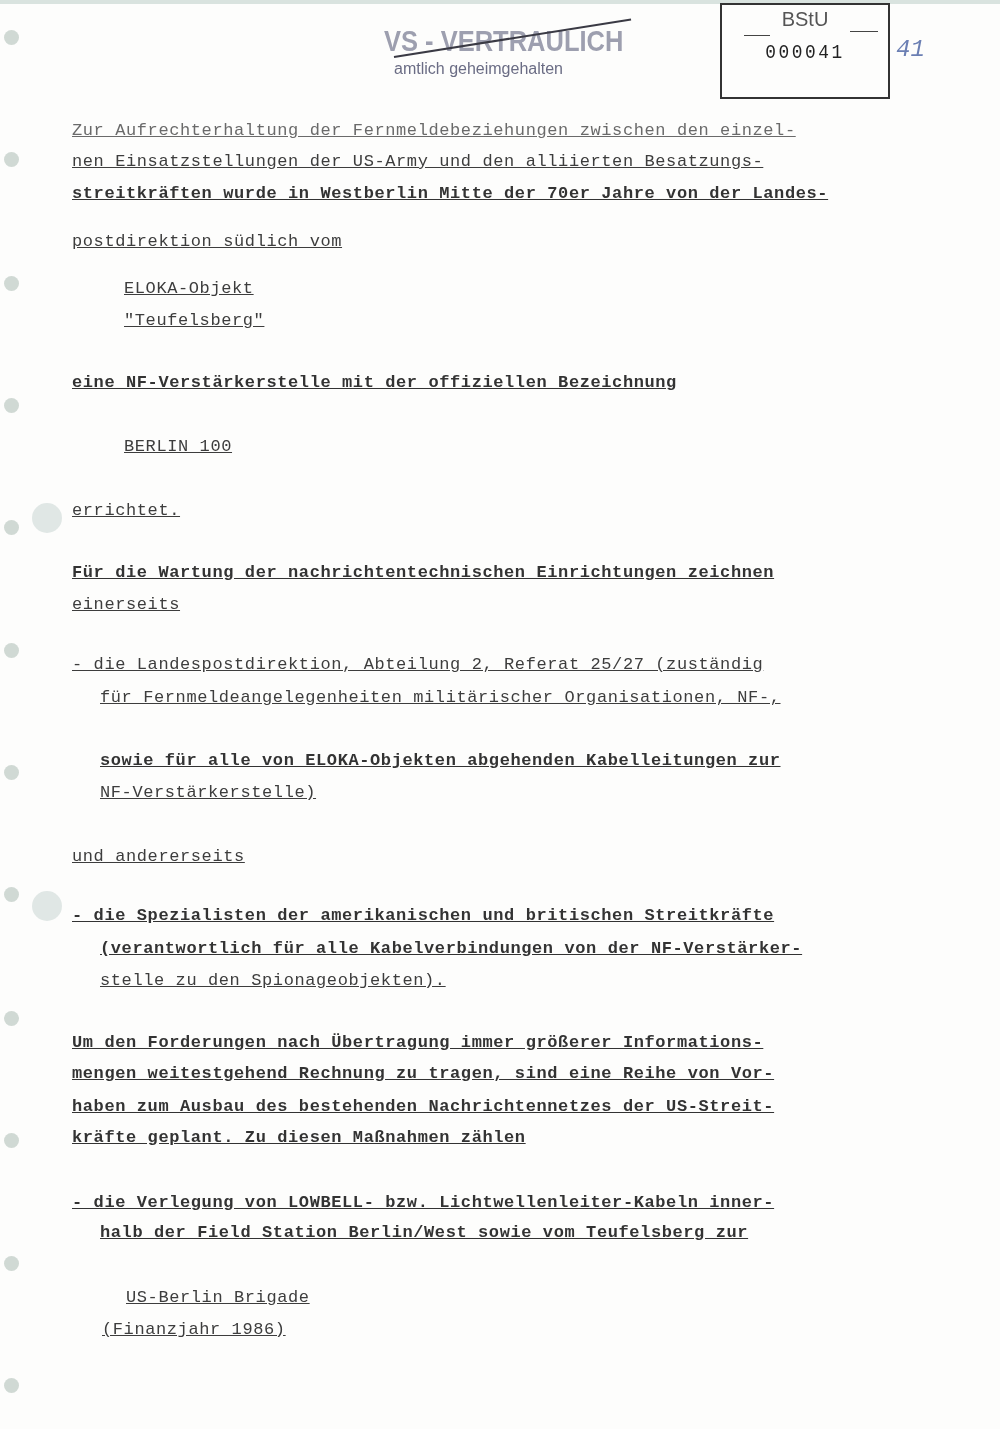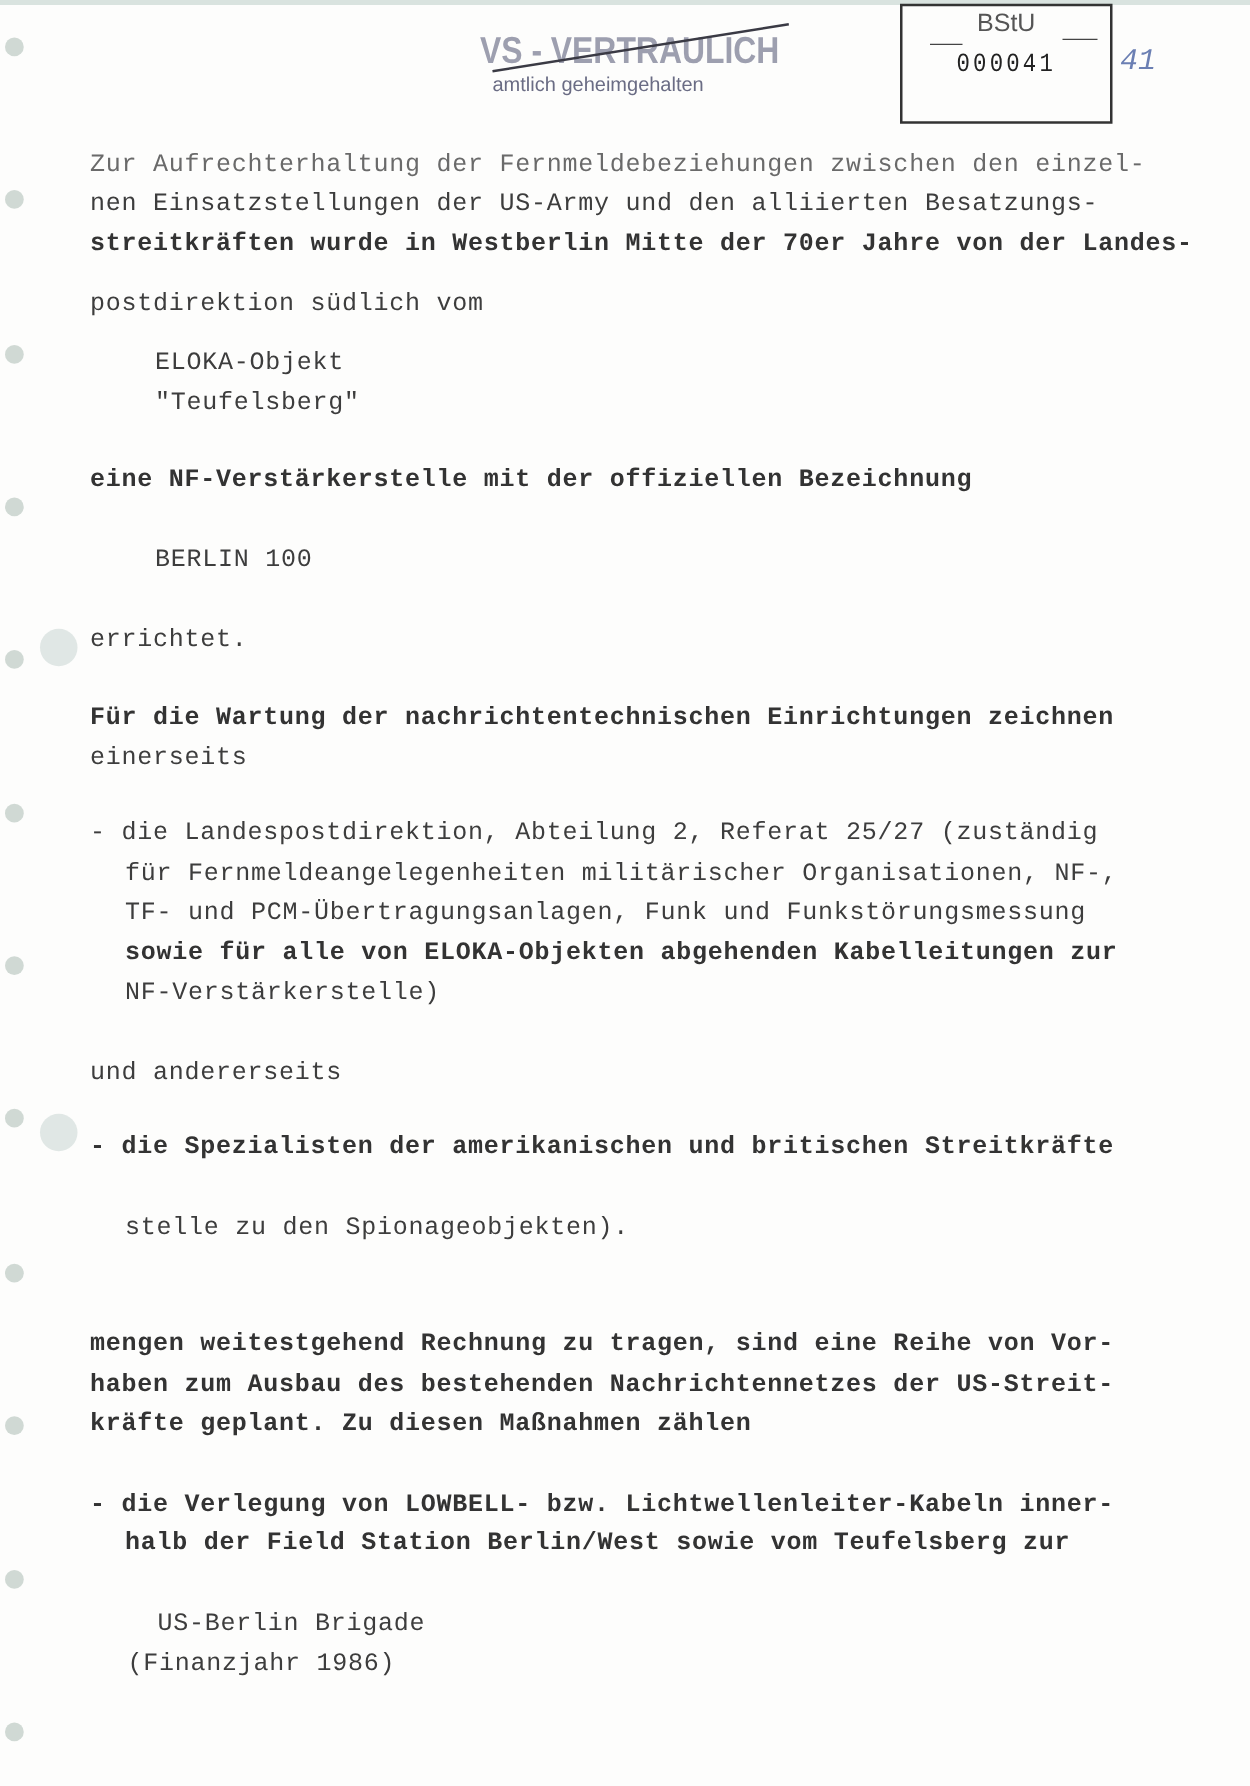--- a/index.html
+++ b/index.html
@@ -20,21 +20,21 @@
                   transform:rotate(-9deg); transform-origin:left; }
   .bstu-box { position:absolute; left:700px; top:3px; width:166px; height:92px; border:2px solid #333;margin-left:20px; }
   .bstu-label { position:absolute; left:0; width:166px; top:3px; text-align:center;
                 font-family:"Liberation Sans",sans-serif; font-size:20px; color:#555; }
   .bstu-line-l { position:absolute; left:22px; top:30px; width:26px; height:1px; background:#444; }
   .bstu-line-r { position:absolute; left:128px; top:26px; width:28px; height:1px; background:#444; }
   .bstu-num { position:absolute; left:0; width:166px; top:36px; text-align:center;
               font-family:"Liberation Mono",monospace; font-size:21px; color:#222; letter-spacing:3px; transform:scaleX(.85); }
   .handnum { position:absolute; left:896px; top:36px; font-family:Liberation Mono, monospace;
              font-size:24px; color:#6b7fb3; font-style:italic; }
-  .line { position:absolute; white-space:nowrap; font-size:20px; letter-spacing:0.6px; color:#3d3d3d; }
+  .line { position:absolute; white-space:nowrap; font-size:17px; letter-spacing:0.6px; color:#3d3d3d;text-decoration:underline; }
   .bold { font-weight:bold; color:#333; }
   .light { color:#6a6a6a; }
 </style>
 </head>
 <body>
 
 <div class="page">
   <div class="topband"></div>
 
   <div class="hole" style="top:30px"></div>
@@ -78,29 +78,30 @@
 
   <div class="line" style="left:124px;top:437px">BERLIN 100</div>
 
   <div class="line" style="left:72px;top:501px">errichtet.</div>
 
   <div class="line bold" style="left:72px;top:563px">Für die Wartung der nachrichtentechnischen Einrichtungen zeichnen</div>
   <div class="line" style="left:72px;top:595px">einerseits</div>
 
   <div class="line" style="left:72px;top:655px">- die Landespostdirektion, Abteilung 2, Referat 25/27 (zuständig</div>
   <div class="line" style="left:100px;top:688px">für Fernmeldeangelegenheiten militärischer Organisationen, NF-,</div>
-  <div class="line" style="left:100px;top:719px">TF- und PCM-Übertragungsanlagen, Funk und Funkstörungsmessung</div>
   <div class="line bold" style="left:100px;top:751px">sowie für alle von ELOKA-Objekten abgehenden Kabelleitungen zur</div>
   <div class="line" style="left:100px;top:783px">NF-Verstärkerstelle)</div>
 
   <div class="line" style="left:72px;top:847px">und andererseits</div>
 
   <div class="line bold" style="left:72px;top:906px">- die Spezialisten der amerikanischen und britischen Streitkräfte</div>
+  <div class="line bold" style="left:100px;top:939px">(verantwortlich für alle Kabelverbindungen von der NF-Verstärker-</div>
   <div class="line" style="left:100px;top:971px">stelle zu den Spionageobjekten).</div>
 
+  <div class="line bold" style="left:72px;top:1033px">Um den Forderungen nach Übertragung immer größerer Informations-</div>
   <div class="line bold" style="left:72px;top:1064px">mengen weitestgehend Rechnung zu tragen, sind eine Reihe von Vor-</div>
   <div class="line bold" style="left:72px;top:1097px">haben zum Ausbau des bestehenden Nachrichtennetzes der US-Streit-</div>
   <div class="line bold" style="left:72px;top:1128px">kräfte geplant. Zu diesen Maßnahmen zählen</div>
 
   <div class="line bold" style="left:72px;top:1193px">- die Verlegung von LOWBELL- bzw. Lichtwellenleiter-Kabeln inner-</div>
   <div class="line bold" style="left:100px;top:1223px">halb der Field Station Berlin/West sowie vom Teufelsberg zur</div>
 
   <div class="line" style="left:126px;top:1288px">US-Berlin Brigade</div>
   <div class="line" style="left:102px;top:1320px">(Finanzjahr 1986)</div>
 </div>

